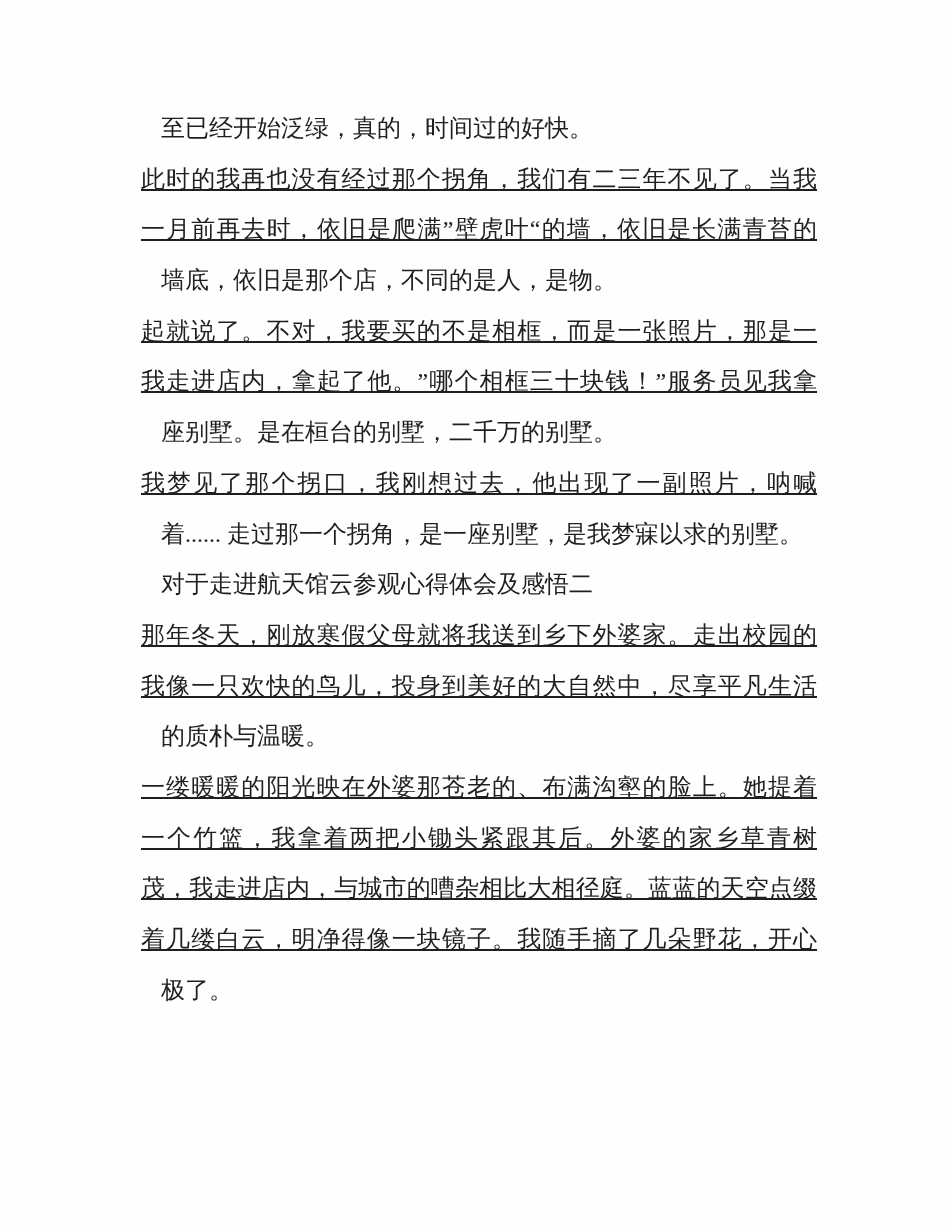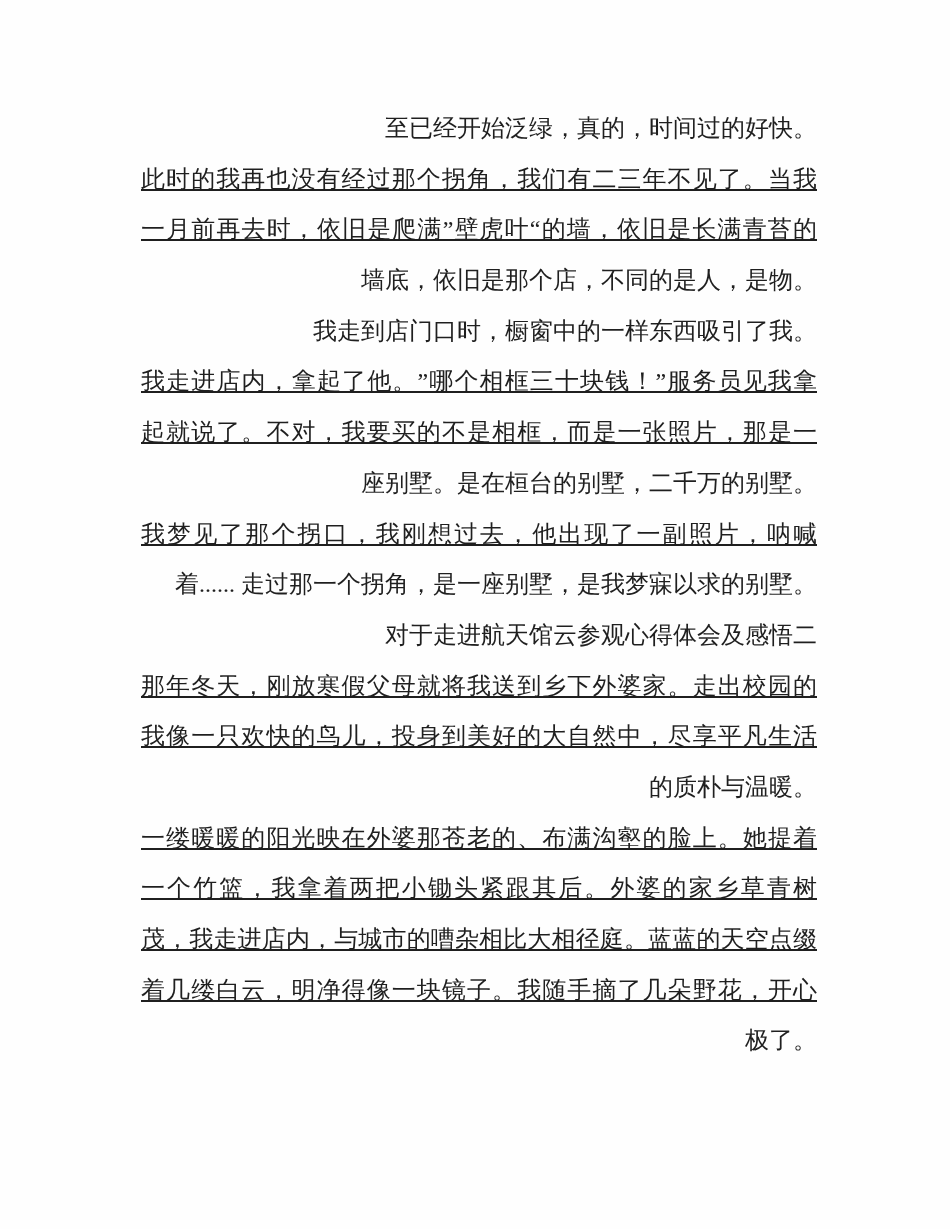--- a/index.html
+++ b/index.html
@@ -30,36 +30,36 @@
   }
   
   .line.cont {
     text-align: justify;
     text-align-last: justify;
     text-justify: inter-character;
     text-decoration: underline;
   }
   
   .line.end {
-    text-align: right;
+    text-align: left;
     white-space: nowrap;
+    margin-left: 20px;
   }
 </style>
 </head>
 <body>
 
 <div class="page">
   <div class="text-block">
     <div class="line end">至已经开始泛绿，真的，时间过的好快。</div>
     <div class="line cont">此时的我再也没有经过那个拐角，我们有二三年不见了。当我</div>
     <div class="line cont">一月前再去时，依旧是爬满”壁虎叶“的墙，依旧是长满青苔的</div>
     <div class="line end">墙底，依旧是那个店，不同的是人，是物。</div>
-    <div class="line end">我走到店门口时，橱窗中的一样东西吸引了我。</div>
+    <div class="line cont">起就说了。不对，我要买的不是相框，而是一张照片，那是一</div>
     <div class="line cont">我走进店内，拿起了他。”哪个相框三十块钱！”服务员见我拿</div>
-    <div class="line cont">起就说了。不对，我要买的不是相框，而是一张照片，那是一</div>
     <div class="line end">座别墅。是在桓台的别墅，二千万的别墅。</div>
     <div class="line cont">我梦见了那个拐口，我刚想过去，他出现了一副照片，呐喊</div>
     <div class="line end">着...... 走过那一个拐角，是一座别墅，是我梦寐以求的别墅。</div>
     <div class="line end">对于走进航天馆云参观心得体会及感悟二</div>
     <div class="line cont">那年冬天，刚放寒假父母就将我送到乡下外婆家。走出校园的</div>
     <div class="line cont">我像一只欢快的鸟儿，投身到美好的大自然中，尽享平凡生活</div>
     <div class="line end">的质朴与温暖。</div>
     <div class="line cont">一缕暖暖的阳光映在外婆那苍老的、布满沟壑的脸上。她提着</div>
     <div class="line cont">一个竹篮，我拿着两把小锄头紧跟其后。外婆的家乡草青树</div>
     <div class="line cont">茂，我走进店内，与城市的嘈杂相比大相径庭。蓝蓝的天空点缀</div>

